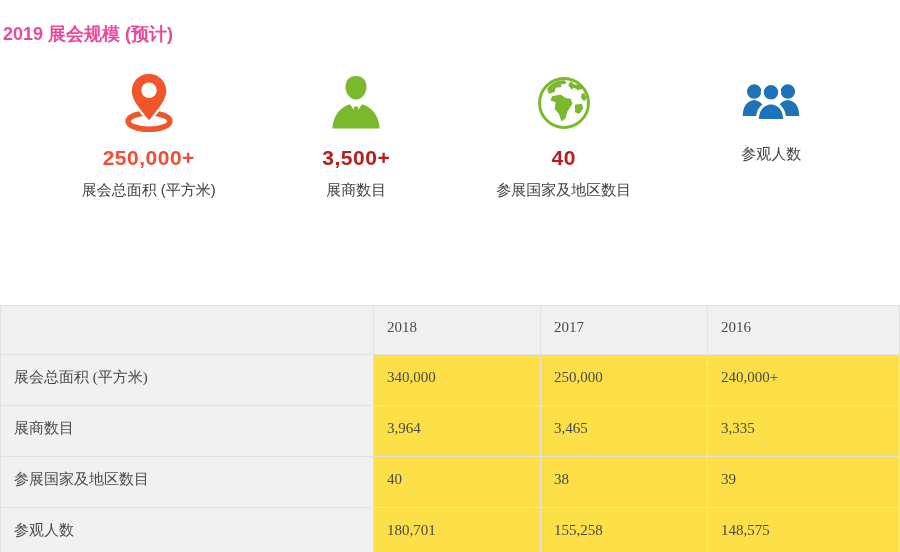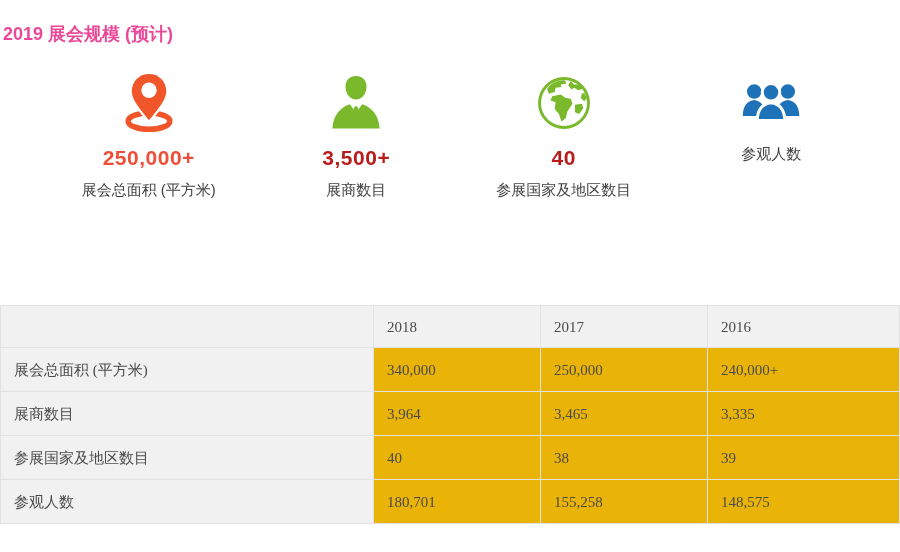--- a/index.html
+++ b/index.html
@@ -53,30 +53,30 @@
     border-collapse: collapse;
     table-layout: fixed;
     font-family: "Liberation Serif", serif;
     font-size: 15px;
     color: #4a4a4a;
   }
   .stats-table col.col-label { width: 373px; }
   .stats-table col.col-year  { width: 167px; }
   .stats-table th, .stats-table td {
     border: 1px solid #e2e2e2;
-    padding: 13px 12px 11px 13px;
+    padding: 13px 12px 18px 13px;
     text-align: left;
     font-weight: normal;
     vertical-align: middle;
     white-space: nowrap;
     overflow: hidden;
   }
   .stats-table th { background: #f1f1f1; }
   .stats-table td.row-label { background: #f1f1f1; }
-  .stats-table td.val { background: #eab308; }
+  .stats-table td.val { background: #fde047; }
 </style>
 </head>
 <body>
 
 <h1 class="page-title">2019 展会规模 (预计)</h1>
 
 <div class="stats">
 
   <div class="stat">
     <div class="icon-box">

